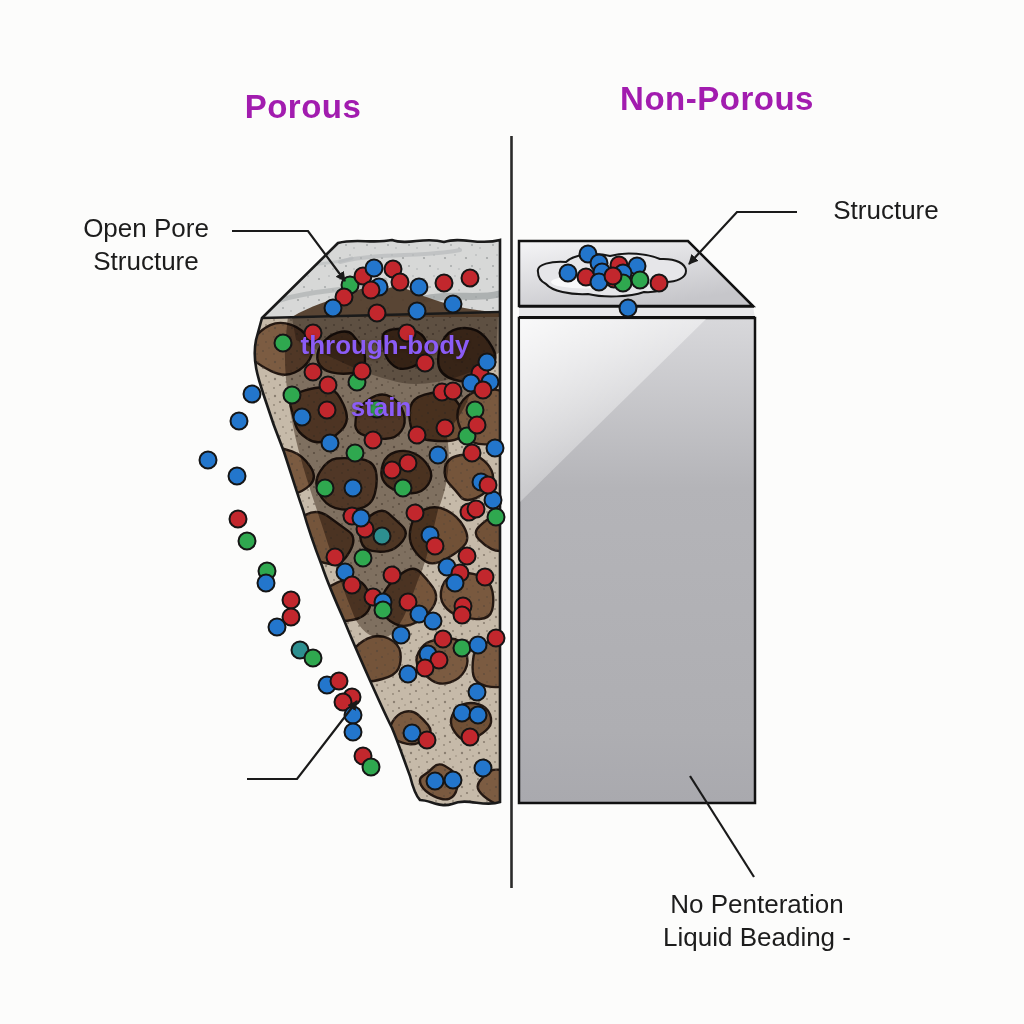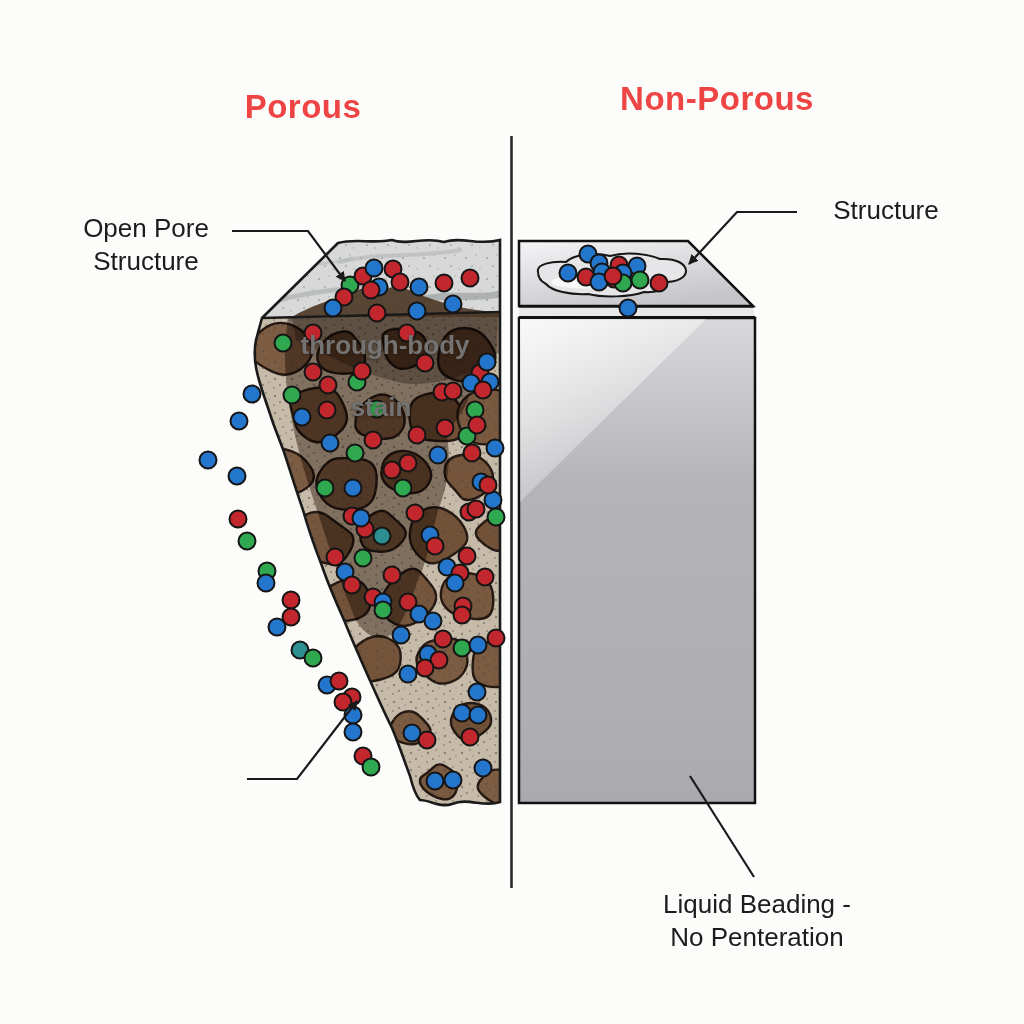--- a/index.html
+++ b/index.html
@@ -1,22 +1,22 @@
 <!DOCTYPE html>
 <html><head>
 <meta charset="utf-8">
 <style>
   html,body{margin:0;padding:0}
   body{width:1024px;height:1024px;position:relative;background:#fcfcfb;overflow:hidden;
        font-family:"Liberation Sans",sans-serif;}
   .title{position:absolute;transform:translateX(-50%);font-size:33px;font-weight:bold;
-         color:#ef4444;white-space:nowrap;letter-spacing:.5px}
+         color:#a21caf;white-space:nowrap;letter-spacing:.5px}
   .lbl{position:absolute;transform:translateX(-50%);text-align:center;color:#1c1c1c;
        font-size:26px;line-height:33px;white-space:nowrap}
-  .stain-lbl{position:absolute;transform:translateX(-50%);color:#737373;font-weight:bold;
+  .stain-lbl{position:absolute;transform:translateX(-50%);color:#8b5cf6;font-weight:bold;
        font-size:26px;white-space:nowrap;text-shadow:0 1px 3px rgba(40,25,12,.6)}
   svg{position:absolute;left:0;top:0}
 </style>
 </head>
 <body>
 
 <svg id="scene" width="1024" height="1024" viewBox="0 0 1024 1024">
   <defs>
     <marker id="arrow" markerWidth="11" markerHeight="11" refX="9" refY="5" orient="auto" markerUnits="userSpaceOnUse">
       <path d="M0,0 L10,5 L0,10 Z" fill="#1a1a1a"></path>
@@ -287,15 +287,15 @@
   <div>Structure</div>
 </div>
 
 <div class="stain-lbl" style="left:385px;top:330px">through-body</div>
 <div class="stain-lbl" style="left:381px;top:392px">stain</div>
 
 <div class="lbl" style="left:129px;top:752px">
 </div>
 
 <div class="lbl" style="left:757px;top:888px">
+  <div>No Penteration</div>
   <div>Liquid Beading -</div>
-  <div>No Penteration</div>
 </div>
 
 </body></html>

